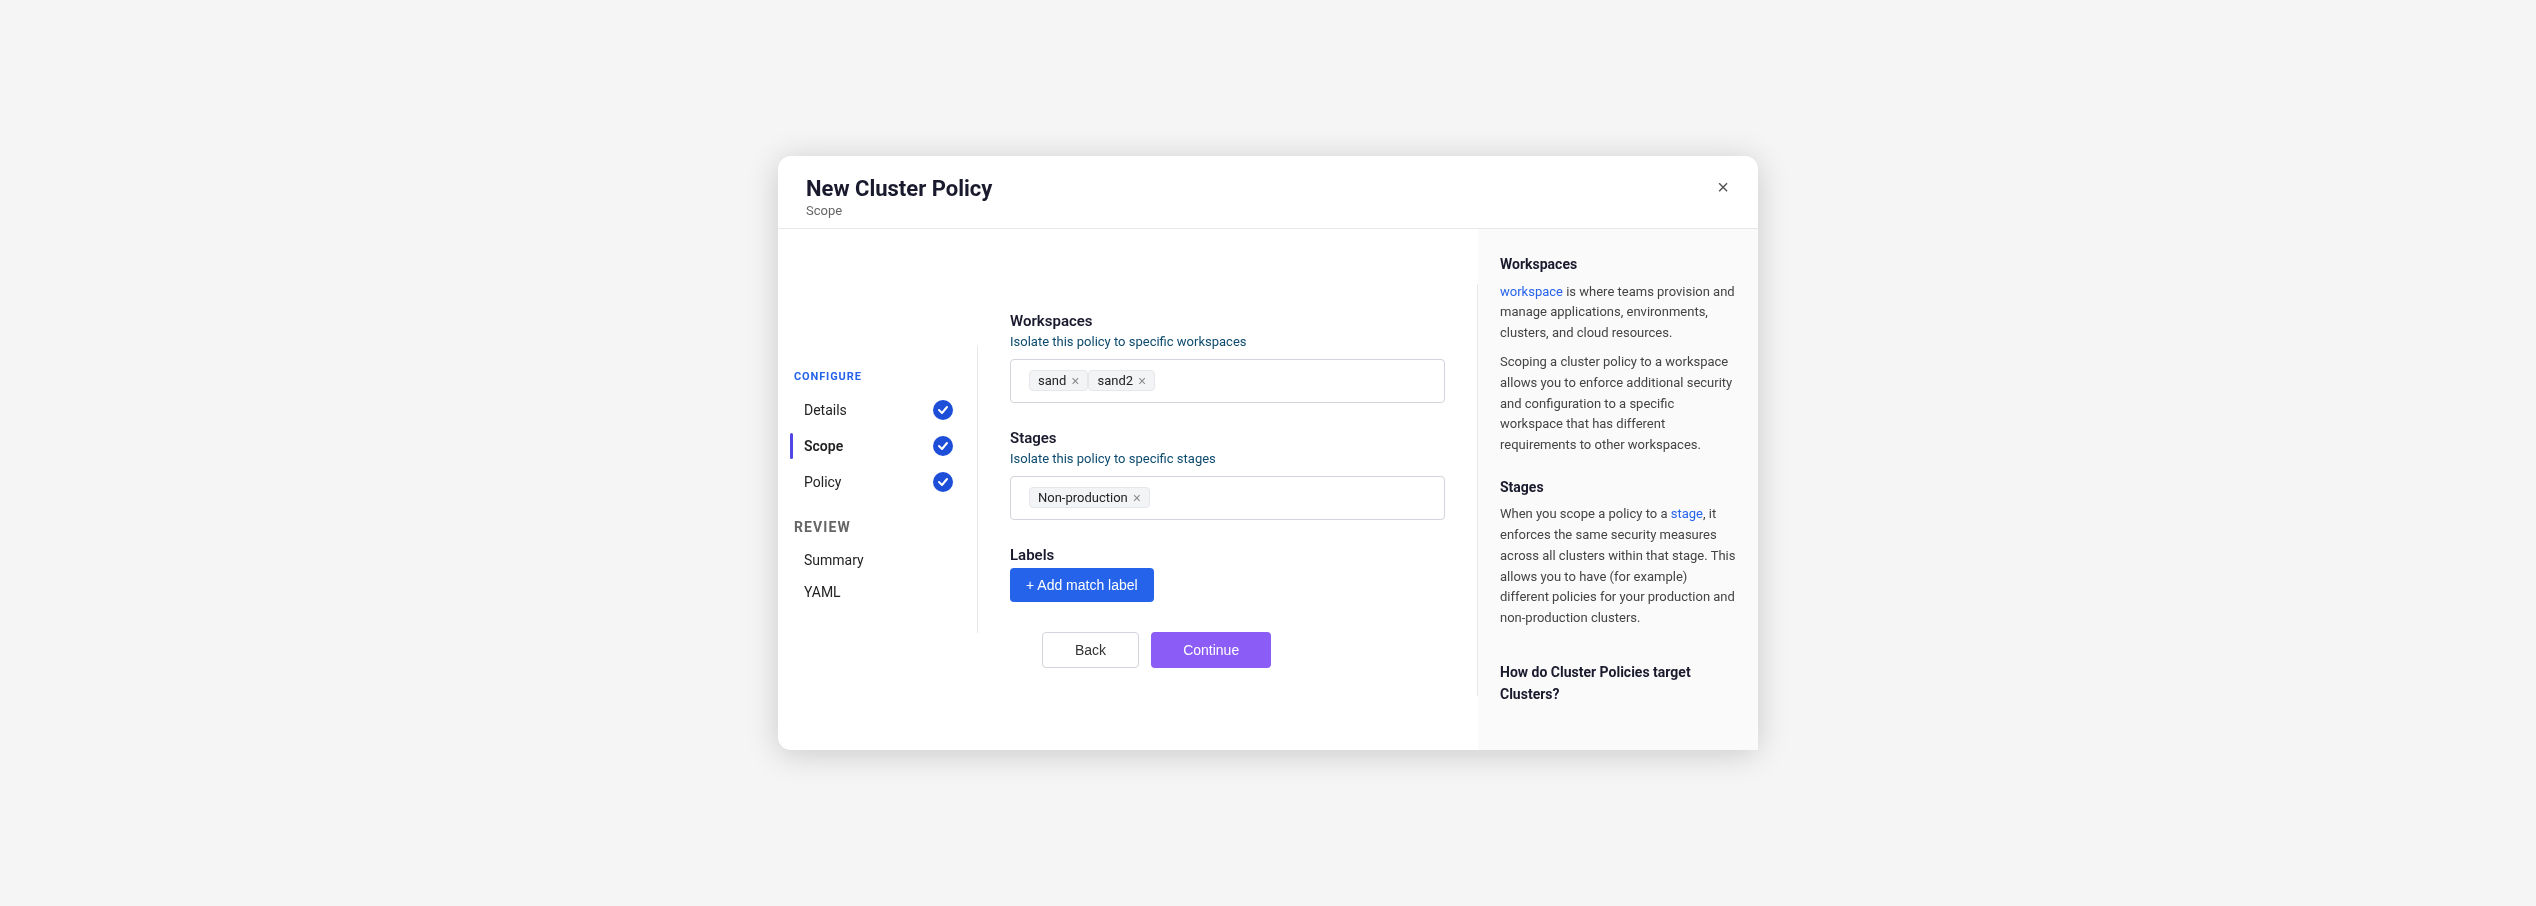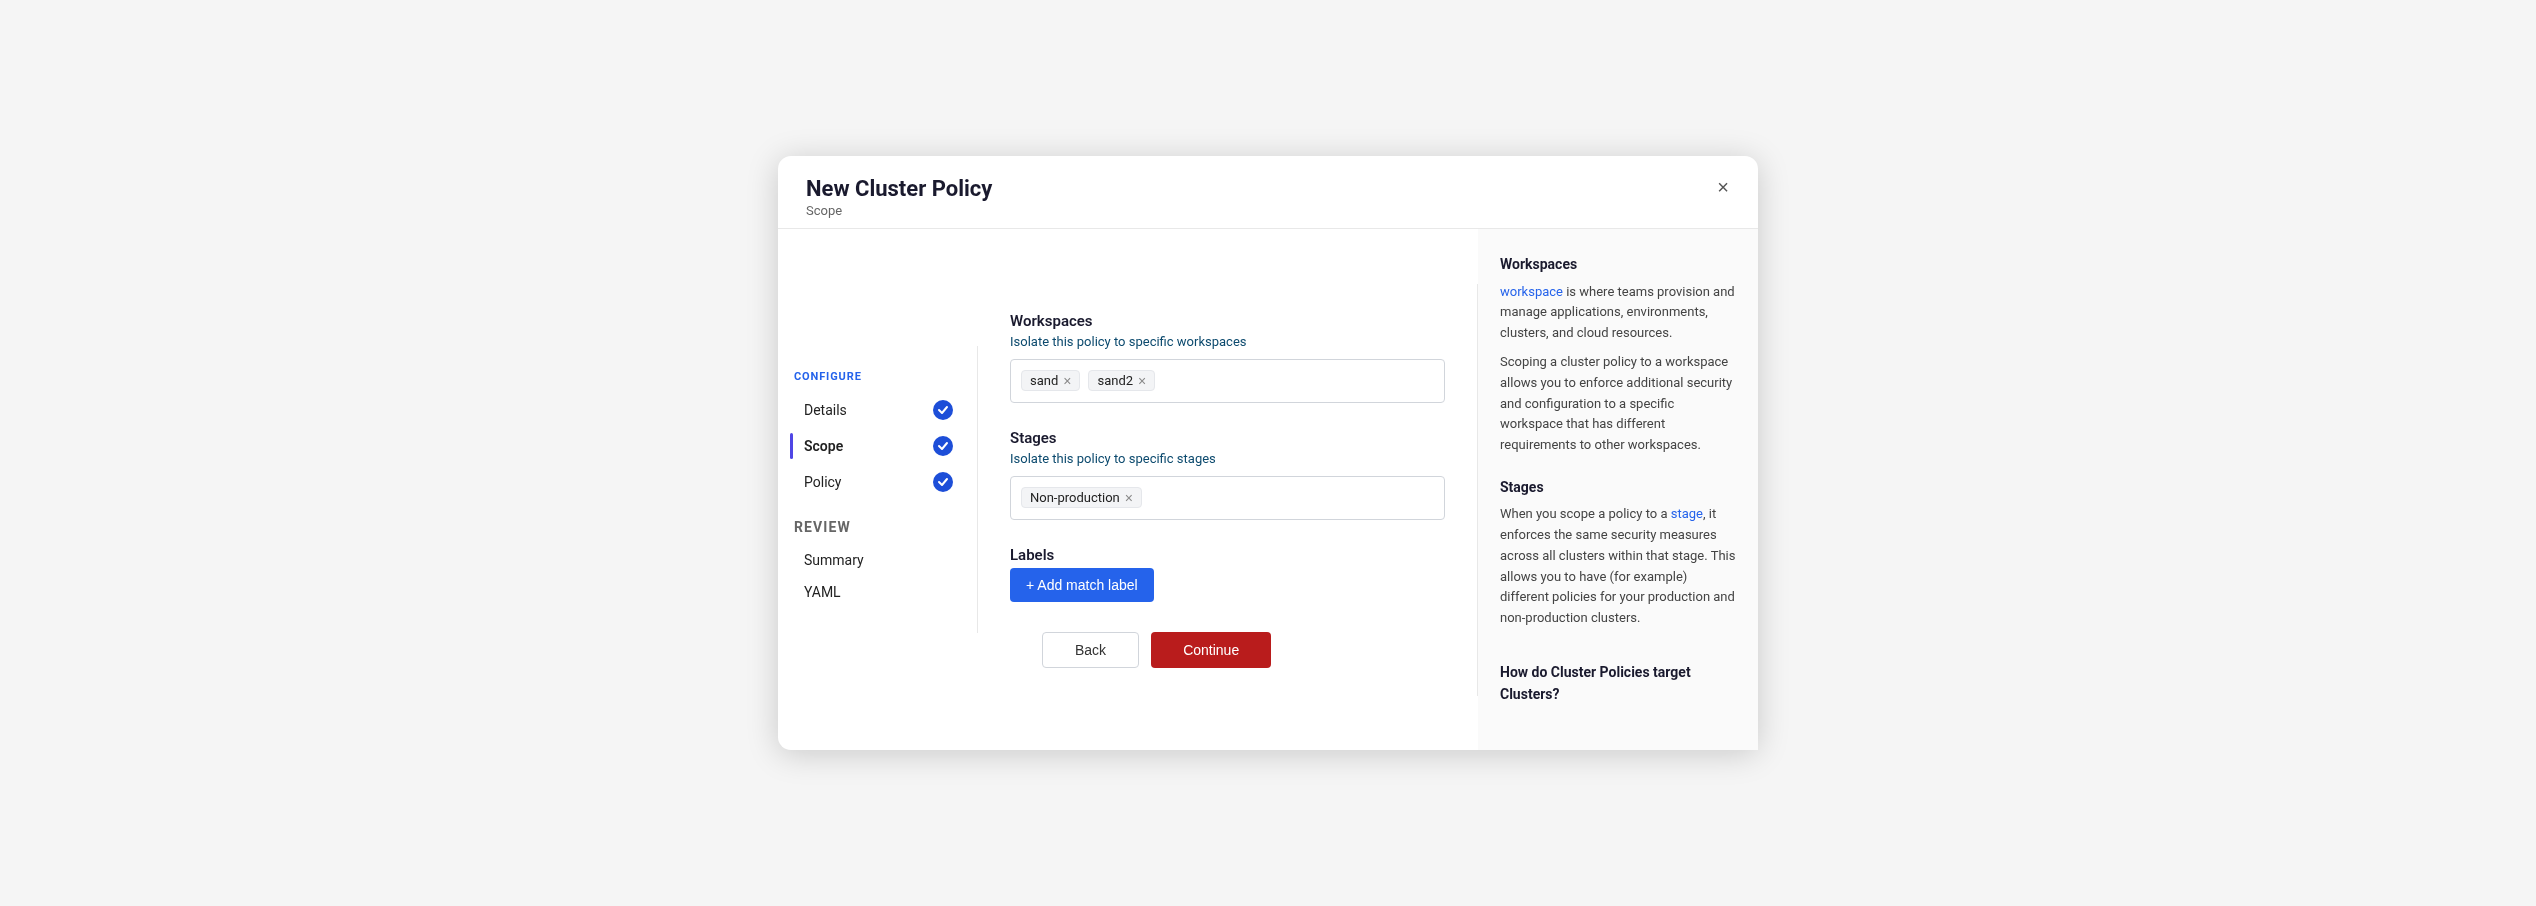--- a/index.html
+++ b/index.html
@@ -144,26 +144,26 @@
       margin-bottom: 4px;
     }
     .field-description {
       font-size: 13px;
       color: #0c4a6e;
       margin-bottom: 10px;
     }
     .tag-input {
       border: 1px solid #d1d5db;
       border-radius: 4px;
-      padding: 8px 10px;
+      padding: 8px 18px;
       min-height: 44px;
       display: flex;
       flex-wrap: wrap;
       align-items: center;
-      gap: 8px;
+      gap: 0;
       width: 100%;
       max-width: 700px;
     }
     .tag {
       display: inline-flex;
       align-items: center;
       background: #f3f4f6;
       border: 1px solid #e5e7eb;
       border-radius: 4px;
       padding: 2px 8px;
@@ -202,21 +202,21 @@
     .btn-back {
       background: #fff;
       border: 1px solid #d1d5db;
       border-radius: 4px;
       padding: 9px 32px;
       font-size: 14px;
       cursor: pointer;
       color: #333;
     }
     .btn-continue {
-      background: #b91c1c;
+      background: #8b5cf6;
       border: none;
       border-radius: 4px;
       padding: 9px 32px;
       font-size: 14px;
       color: #fff;
       cursor: pointer;
       font-weight: 500;
     }
     
     .help-panel {

